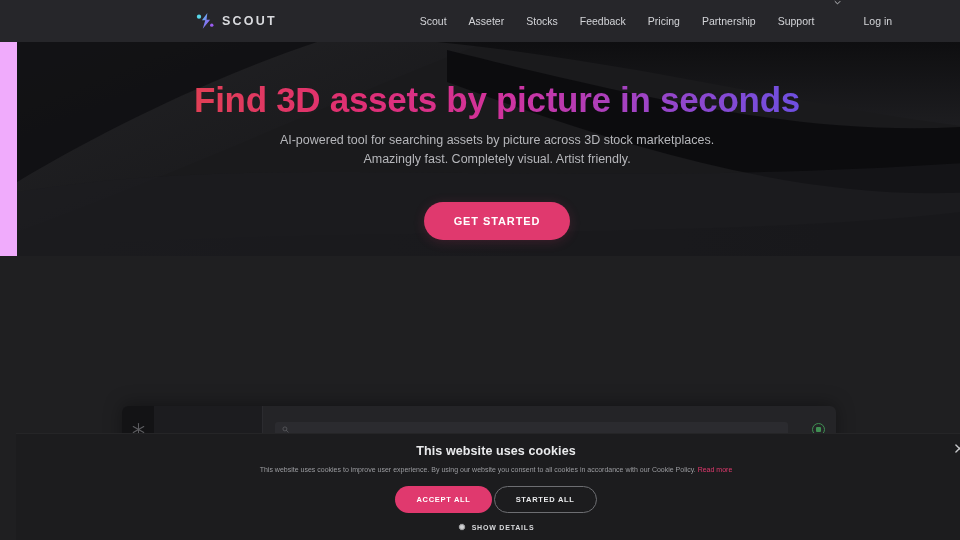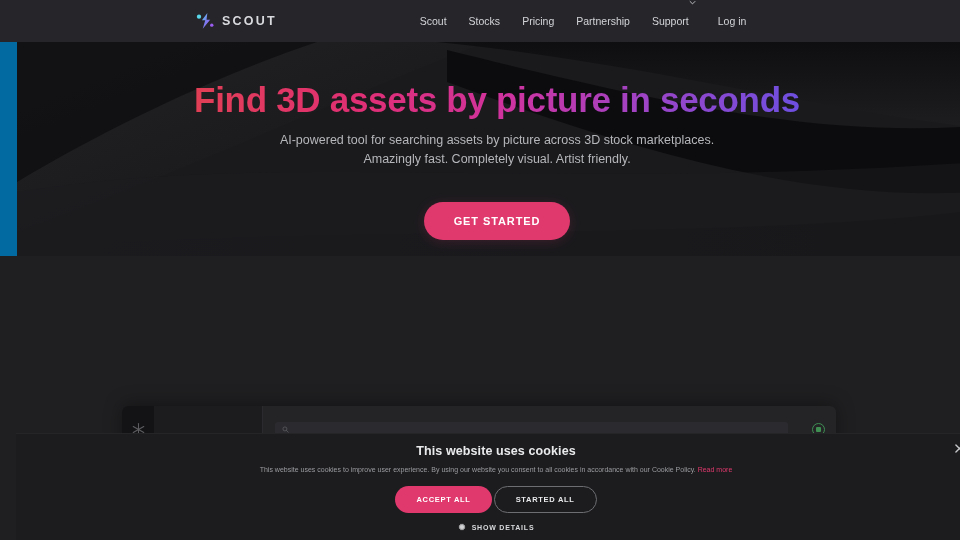--- a/index.html
+++ b/index.html
@@ -2,38 +2,38 @@
 <html><head>
 <meta charset="utf-8">
 <style>
   * { margin:0; padding:0; box-sizing:border-box; }
   html, body {
     width:960px; height:540px; overflow:hidden;
     background:#1d1d1f;
     font-family:"Liberation Sans", sans-serif;
     -webkit-font-smoothing:antialiased;
   }
-  .page { position:relative; width:960px; height:540px; background:#0369a1;padding-left:24px; }
+  .page { position:relative; width:960px; height:540px; background:#f0abfc;padding-left:24px; }
 
   
   .header {
     position:absolute; top:0; left:0; width:960px; height:42px;
     background:#26262a; display:flex; align-items:center; z-index:40;
   }
   .logo-wrap { display:flex; align-items:center; gap:6px; margin-left:196px; }
   .logo-mark { width:20px; height:18px; display:block; }
   .logo-text {
     font-size:12.5px; font-weight:700; letter-spacing:2.2px; color:#d9dade;
   }
   .nav { display:flex; align-items:center; gap:0; margin-left:132px; }
   .nav a {
     color:#d3d4d8; font-size:10.5px; text-decoration:none;
     padding:0 11px; line-height:42px; white-space:nowrap;
   }
-  .nav a.support { display:inline-flex; align-items:flex-start; gap:0; }
+  .nav a.support { display:inline-flex; align-items:flex-start; gap:20px; }
   .chev { display:inline-block; width:7px; height:7px; position:relative; top:-1px; }
   .chev svg { display:block; }
   .signup {
     margin-left:8px; background:#e0396e; color:#fff;
     font-size:10.5px; font-weight:600; border-radius:13px;
     padding:6px 14px; text-decoration:none; line-height:1;
     display:inline-block;
   }
 
   
@@ -151,21 +151,23 @@
           <circle cx="3.2" cy="5.2" r="2.4" fill="#58d8ea"></circle>
           <path d="M12.5 1 L6.5 9.2 L10.2 9.2 L7.4 18.6 L15.6 8.6 L11.6 8.6 Z" fill="url(#lg)"></path>
           <circle cx="17.4" cy="14.6" r="1.9" fill="#9b5cf0"></circle>
         </svg>
       </span>
       <span class="logo-text">SCOUT</span>
     </div>
 
     <nav class="nav">
       <a href="#">Scout</a>
+      <a href="#">Asseter</a>
       <a href="#">Stocks</a>
+      <a href="#">Feedback</a>
       <a href="#">Pricing</a>
       <a href="#">Partnership</a>
       <a href="#" class="support">
         <span>Support</span>
         <span class="chev">
           <svg width="7" height="7" viewBox="0 0 10 10">
               <path d="M1.5 3.5 L5 7 L8.5 3.5" stroke="#c9cacd" stroke-width="1.3" fill="none" stroke-linecap="round" stroke-linejoin="round"></path>
             </svg>
         </span>
       </a>

